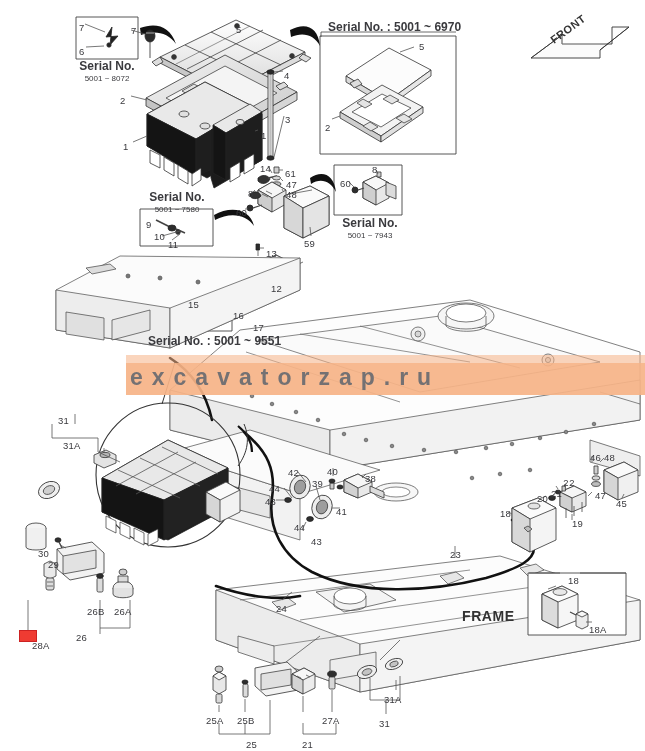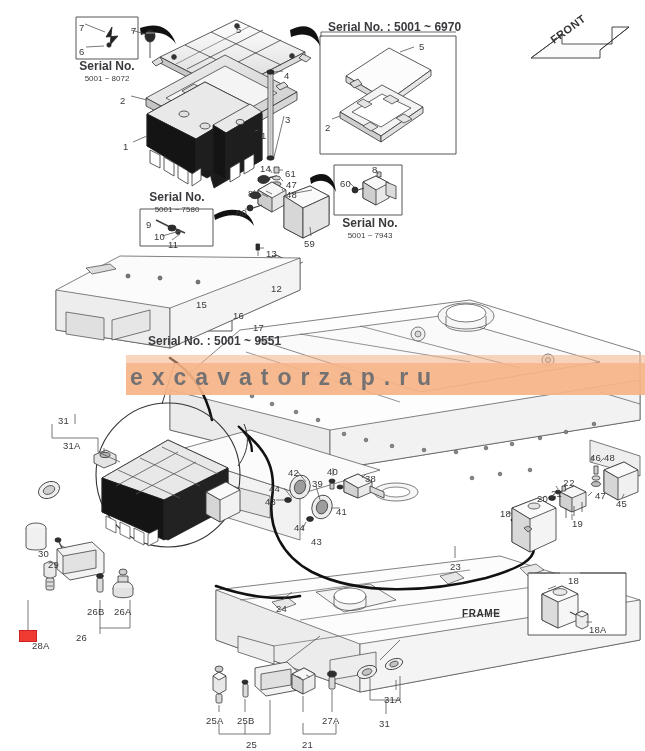--- a/index.html
+++ b/index.html
@@ -7,21 +7,21 @@
        font-family:"Liberation Sans", sans-serif;color:#2b2b2b;}
   #stage{position:absolute;inset:0;width:645px;height:751px;}
   svg#art{position:absolute;left:0;top:0;width:645px;height:751px;}
 
   
   .lbl{position:absolute;font-family:"Liberation Sans",sans-serif;
        font-size:9.5px;color:#39393d;white-space:nowrap;letter-spacing:.2px;}
   .serial{position:absolute;font-family:"Liberation Sans",sans-serif;
        font-size:8px;color:#3a3a3e;white-space:nowrap;line-height:1.25;text-align:center;}
   .serial b{font-weight:bold;font-size:12px;}
-  .frame-lbl{position:absolute;font-size:10px;font-weight:bold;color:#333;letter-spacing:.6px;}
+  .frame-lbl{position:absolute;font-size:14px;font-weight:bold;color:#333;letter-spacing:.6px;}
 
   
   #wm{position:absolute;left:0;top:0;width:645px;height:751px;pointer-events:none;}
   #wm .band{position:absolute;left:126px;top:363px;width:519px;height:32px;
             background:#f6b387;opacity:.92;}
   #wm .band2{position:absolute;left:126px;top:355px;width:519px;height:8px;
             background:#f6b387;opacity:.55;}
   #wm .txt{position:absolute;left:126px;top:360px;width:519px;height:34px;
            display:flex;align-items:center;justify-content:flex-start;
            font-family:"Liberation Sans",sans-serif;font-size:23px;font-weight:bold;
@@ -620,41 +620,41 @@
       <div class="lbl" style="left: 285px; top: 168px;">61</div>
       <div class="lbl" style="left: 286px; top: 179px;">47</div>
       <div class="lbl" style="left: 286px; top: 189px;">48</div>
       <div class="lbl" style="left: 248px; top: 188px;">8</div>
       <div class="lbl" style="left: 236px; top: 207px;">60</div>
       <div class="lbl" style="left: 304px; top: 238px;">59</div>
       <div class="lbl" style="left: 340px; top: 178px;">60</div>
       <div class="lbl" style="left: 372px; top: 164px;">8</div>
       <div class="lbl" style="left: 266px; top: 248px;">13</div>
       <div class="lbl" style="left: 271px; top: 283px;">12</div>
-      <div class="lbl" style="left: 196px; top: 299px; text-align: center;">15</div>
+      <div class="lbl" style="left: 188px; top: 299px; text-align: center;">15</div>
       <div class="lbl" style="left: 233px; top: 310px;">16</div>
       <div class="lbl" style="left: 231px; top: 322px; margin-left: 22px;">17</div>
       <div class="lbl" style="left: 58px; top: 415px;">31</div>
       <div class="lbl" style="left: 63px; top: 440px;">31A</div>
       <div class="lbl" style="left: 38px; top: 548px;">30</div>
       <div class="lbl" style="left: 48px; top: 559px;">29</div>
       <div class="lbl" style="left: 32px; top: 620px; margin-top: 20px;">28A</div>
       <div class="lbl" style="left: 87px; top: 606px;">26B</div>
       <div class="lbl" style="left: 114px; top: 606px;">26A</div>
       <div class="lbl" style="left: 76px; top: 632px;">26</div>
       <div class="lbl" style="left: 288px; top: 467px;">42</div>
       <div class="lbl" style="left: 269px; top: 483px;">44</div>
       <div class="lbl" style="left: 265px; top: 496px;">43</div>
       <div class="lbl" style="left: 312px; top: 478px;">39</div>
       <div class="lbl" style="left: 327px; top: 466px;">40</div>
       <div class="lbl" style="left: 365px; top: 473px;">38</div>
       <div class="lbl" style="left: 336px; top: 506px;">41</div>
       <div class="lbl" style="left: 294px; top: 522px;">44</div>
       <div class="lbl" style="left: 311px; top: 536px;">43</div>
-      <div class="lbl" style="left: 450px; top: 561px; text-align: center;">23</div>
+      <div class="lbl" style="left: 450px; top: 549px; text-align: center;">23</div>
       <div class="lbl" style="left: 276px; top: 603px;">24</div>
       <div class="lbl" style="left: 500px; top: 508px;">18</div>
       <div class="lbl" style="left: 572px; top: 518px;">19</div>
       <div class="lbl" style="left: 537px; top: 493px;">20</div>
       <div class="lbl" style="left: 551px; top: 481px; margin-top: 7px;">21</div>
       <div class="lbl" style="left: 563px; top: 478px; font-family: Liberation Mono, monospace;">22</div>
       <div class="lbl" style="left: 595px; top: 490px;">47</div>
       <div class="lbl" style="left: 590px; top: 452px;">46</div>
       <div class="lbl" style="left: 604px; top: 452px;">48</div>
       <div class="lbl" style="left: 616px; top: 498px;">45</div>

